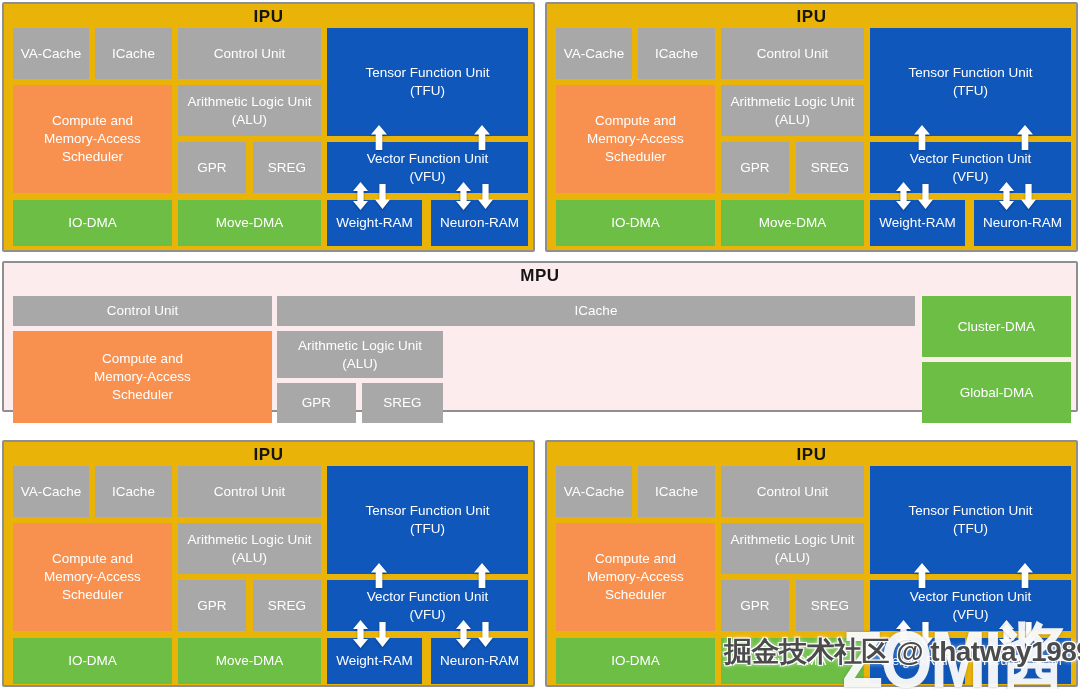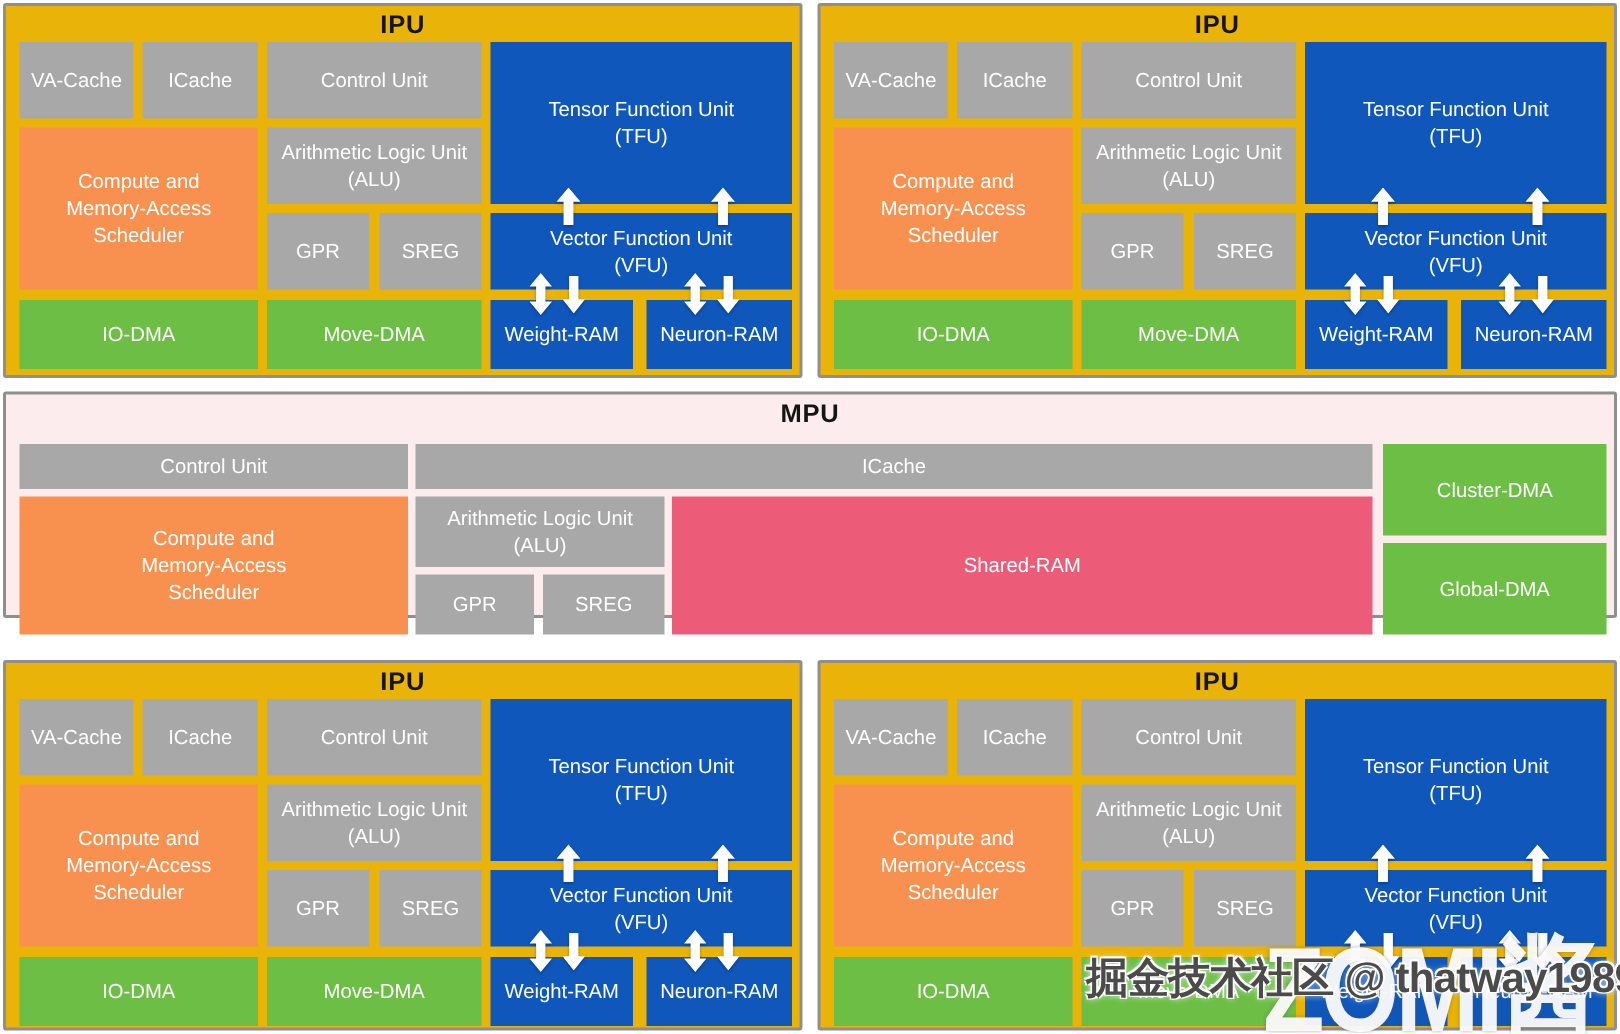--- a/index.html
+++ b/index.html
@@ -213,21 +213,20 @@
     <div class="blk green" style="left:918px;top:33px; width:149px; height:61px">Cluster-DMA</div>
     <div class="blk green" style="left:918px;top:99px; width:149px; height:61px">Global-DMA</div>
 
     <div class="blk orange" style="left:9px;  top:68px; width:259px; height:92px">Compute and
 Memory-Access
 Scheduler</div>
     <div class="blk gray" style="left:273px;top:68px; width:166px; height:47px">Arithmetic Logic Unit
 (ALU)</div>
     <div class="blk gray" style="left:273px;top:120px;width:79px;  height:40px">GPR</div>
     <div class="blk gray" style="left:358px;top:120px;width:81px;  height:40px">SREG</div>
-    <div class="blk rose" style="left:444px;top:68px; width:467px; height:92px">Shared-RAM</div>
   </section>
 
   <section class="panel" style="left:2px;top:440px;width:533px;height:247px">
   <div class="panel-title">IPU</div>
 
   <div class="blk gray" style="left:9px;  top:24px;  width:76px;  height:51px">VA-Cache</div>
   <div class="blk gray" style="left:91px; top:24px;  width:77px;  height:51px">ICache</div>
   <div class="blk gray" style="left:174px;top:24px;  width:143px; height:51px">Control Unit</div>
   <div class="blk blue" style="left:323px;top:24px;  width:201px; height:108px">Tensor Function Unit
 (TFU)</div>

